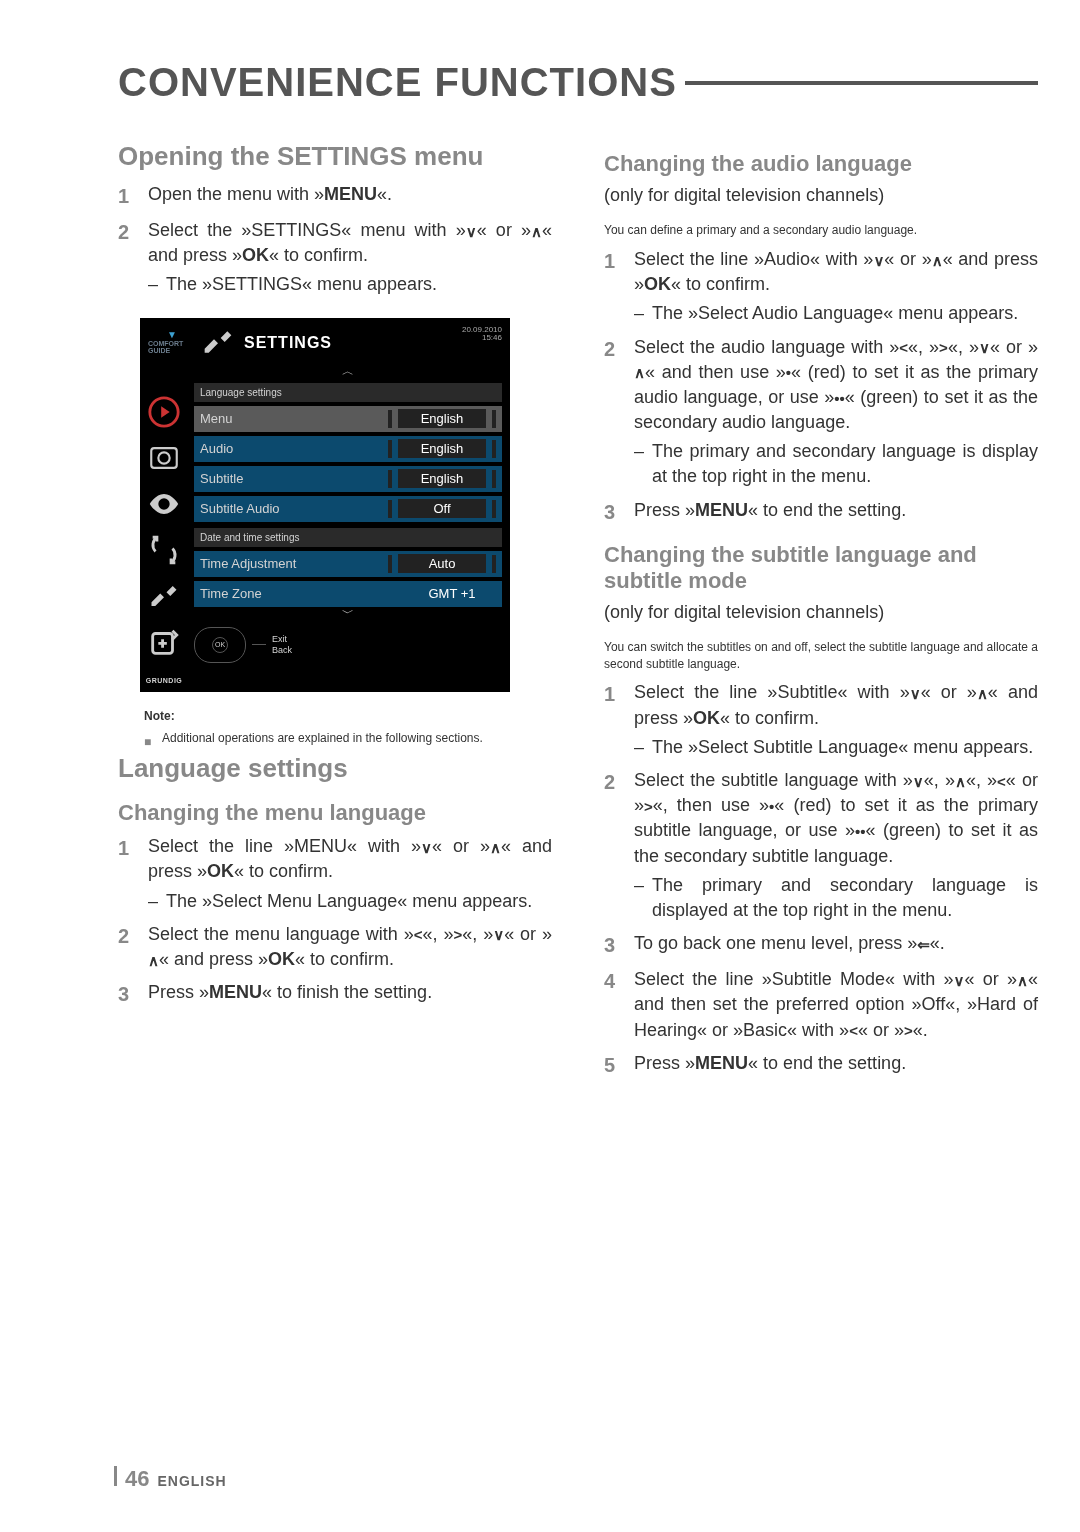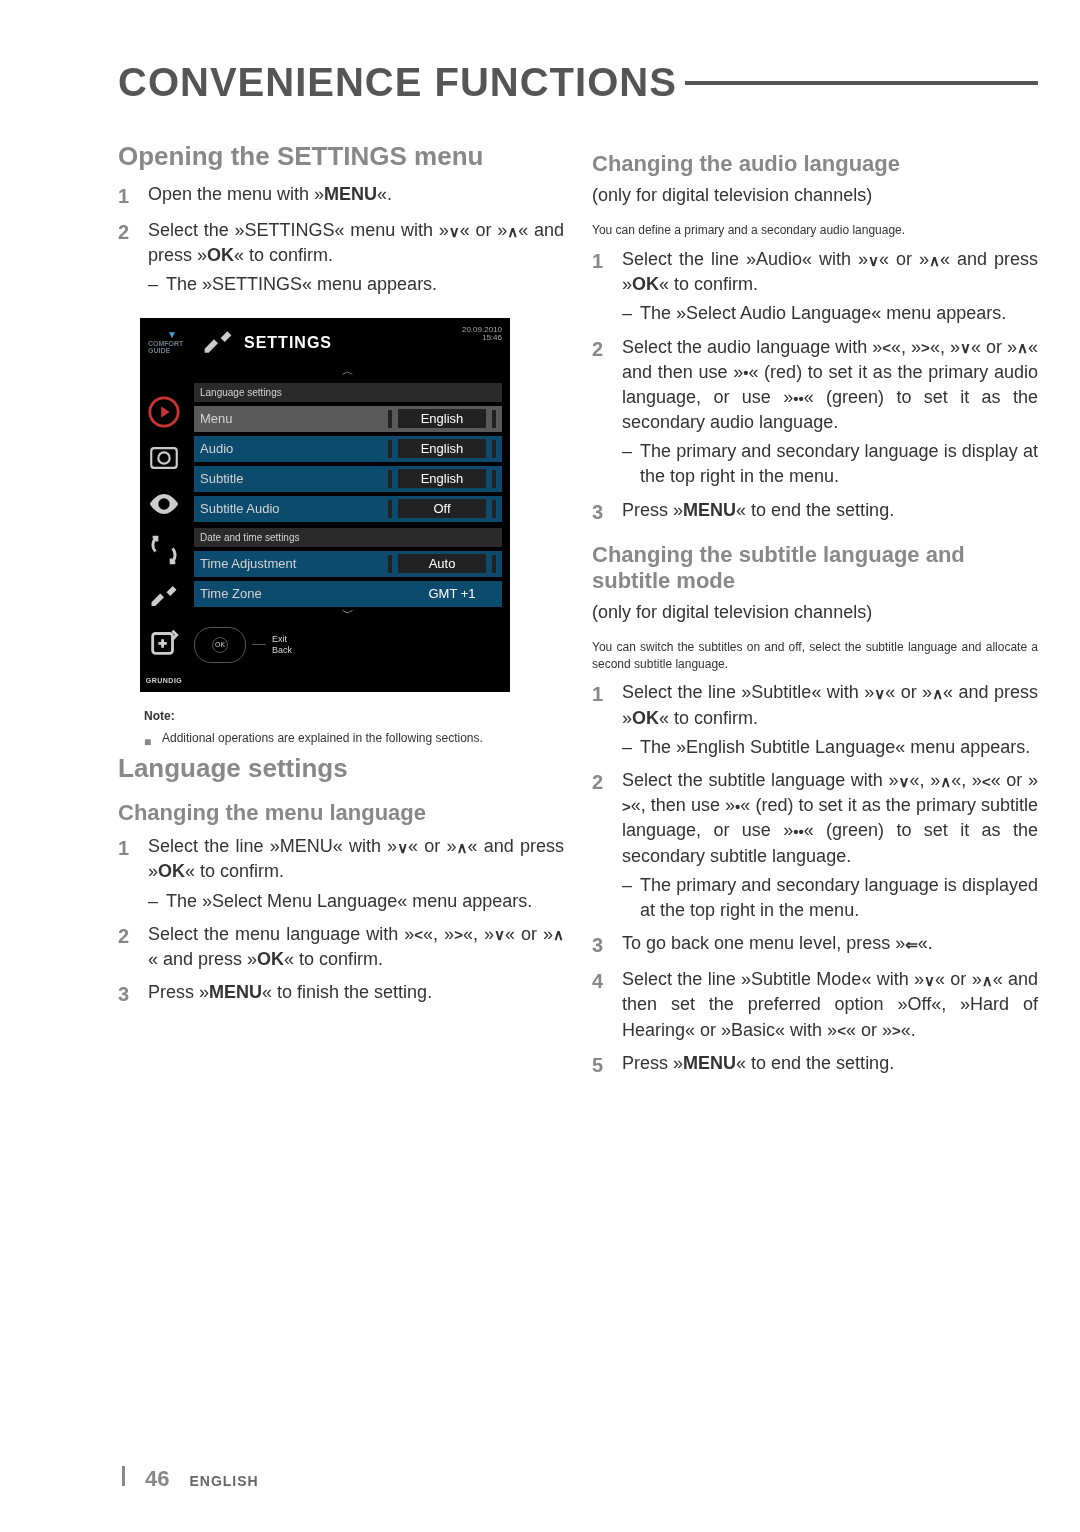--- a/index.html
+++ b/index.html
@@ -27,21 +27,21 @@
     margin-bottom: 30px;
   }
   .title-line {
     flex: 1;
     height: 4px;
     background: #555;
     margin-left: 8px;
   }
   .columns {
     display: flex;
-    gap: 28px;
+    gap: 52px;
   }
   .col {
     flex: 1;
     min-width: 0;
   }
   h2 {
     color: #888;
     font-size: 26px;
     margin: 6px 0 10px 0;
     font-weight: bold;
@@ -254,24 +254,24 @@
     width:14px;height:14px;
     display:flex;align-items:center;justify-content:center;
   }
   .remote-line {
     width:14px;height:1px;background:#555;
   }
   .footer-text { font-size: 9px; line-height: 1.2; }
   .page-footer {
     position: absolute;
     bottom: 40px;
-    left: 84px;
+    left: 76px;
     display: flex;
     align-items: baseline;
-    gap: 20px;
+    gap: 8px;
   }
   .page-footer .bar {
     width: 3px;
     height: 20px;
     background: #888;
   }
   .page-footer .pno {
     font-size: 22px;
     font-weight: bold;
     color: #888;
@@ -471,21 +471,21 @@
       </ul>
 
       <h3>Changing the subtitle language and subtitle mode</h3>
       <p class="subnote">(only for digital television channels)</p>
       <p>You can switch the subtitles on and off, select the subtitle language and allocate a second subtitle language.</p>
       <ul class="steps">
         <li>
           <span class="step-num">1</span>
           <div class="step-body">
             Select the line »Subtitle« with »<span class="sym">∨</span>« or »<span class="sym">∧</span>« and press »<span class="b">OK</span>« to confirm.
-            <div class="step-sub">The »English Subtitle Language« menu appears.</div>
+            <div class="step-sub">The »Select Subtitle Language« menu appears.</div>
           </div>
         </li>
         <li>
           <span class="step-num">2</span>
           <div class="step-body">
             Select the subtitle language with »<span class="sym">∨</span>«, »<span class="sym">∧</span>«, »<span class="sym">&lt;</span>« or »<span class="sym">&gt;</span>«, then use »<span class="sym">•</span>« (red) to set it as the primary subtitle language, or use »<span class="sym">••</span>« (green) to set it as the secondary subtitle language.
             <div class="step-sub">The primary and secondary language is displayed at the top right in the menu.</div>
           </div>
         </li>
         <li>

